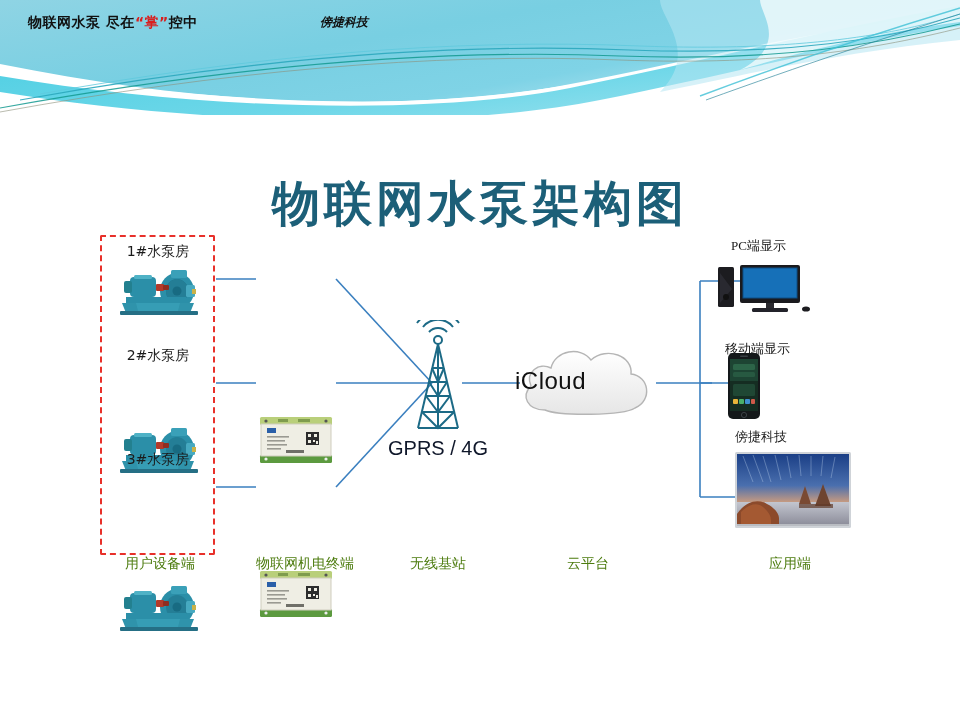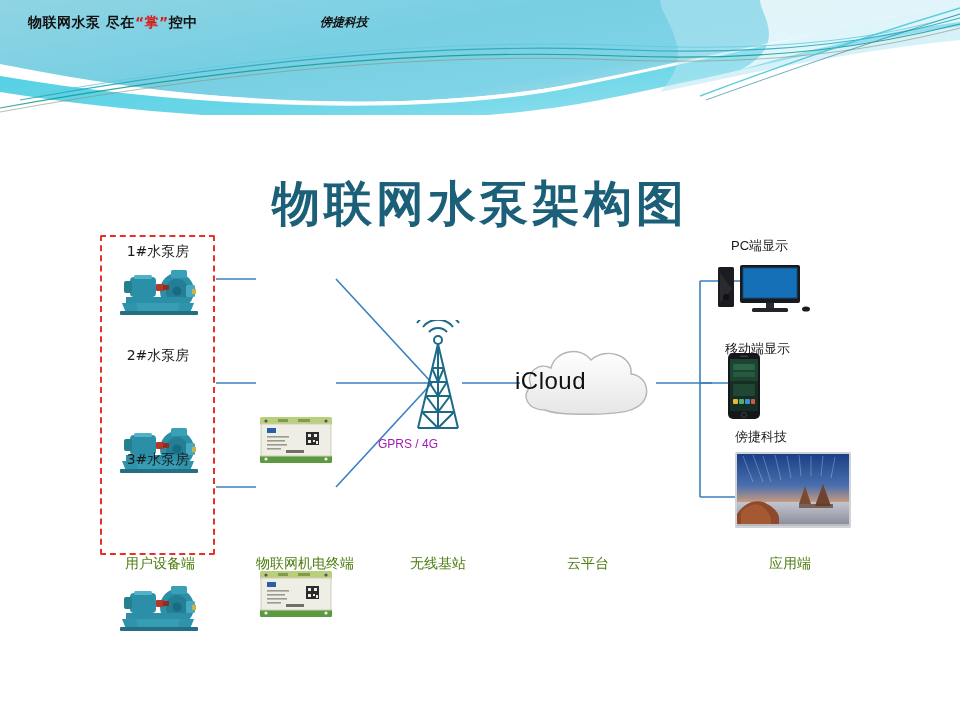--- a/index.html
+++ b/index.html
@@ -63,41 +63,41 @@
   .pump{width:86px;height:54px;position:relative;}
   .pump svg{display:block;}
 
   
   .terminal{width:76px;height:50px;position:relative;}
   .terminal svg{display:block;}
 
   
   .tower{position:absolute;left:398px;top:105px;width:80px;height:115px;}
   .tower-label{
-    position:absolute;left:378px;top:222px;width:120px;
-    font-size:12px;color:#a21caf;white-space:nowrap;
+    position:absolute;left:378px;top:222px;width:120px;text-align:center;
+    font-size:20px;color:#0f172a;white-space:nowrap;
     font-family:"Liberation Sans",sans-serif;
   }
 
   
   .cloud{position:absolute;left:515px;top:123px;width:145px;height:90px;}
   .cloud-text{
     position:absolute;left:515px;top:152px;width:145px;
     font-size:24px;color:#111;letter-spacing:.5px;
     font-family:"Liberation Sans",sans-serif;
   }
 
   
   .pc{position:absolute;left:716px;top:48px;width:96px;height:52px;}
   .phone{position:absolute;left:727px;top:137px;width:34px;height:68px;}
   .tv{position:absolute;left:735px;top:237px;width:116px;height:80px;}
 
   .applabel{
     position:absolute;font-size:13px;color:#1a1a1a;white-space:nowrap;
-    font-family:Liberation Sans, sans-serif;
+    font-family:Liberation Serif, serif;
   }
 
   
   .catrow{position:absolute;left:0;top:555px;width:960px;height:30px;}
   .cat{
     position:absolute;top:0;font-size:14px;color:#4d7c0f;text-align:center;white-space:nowrap;
     font-family:"DejaVu Sans","Liberation Sans",sans-serif;
   }
 </style>
 </head>

